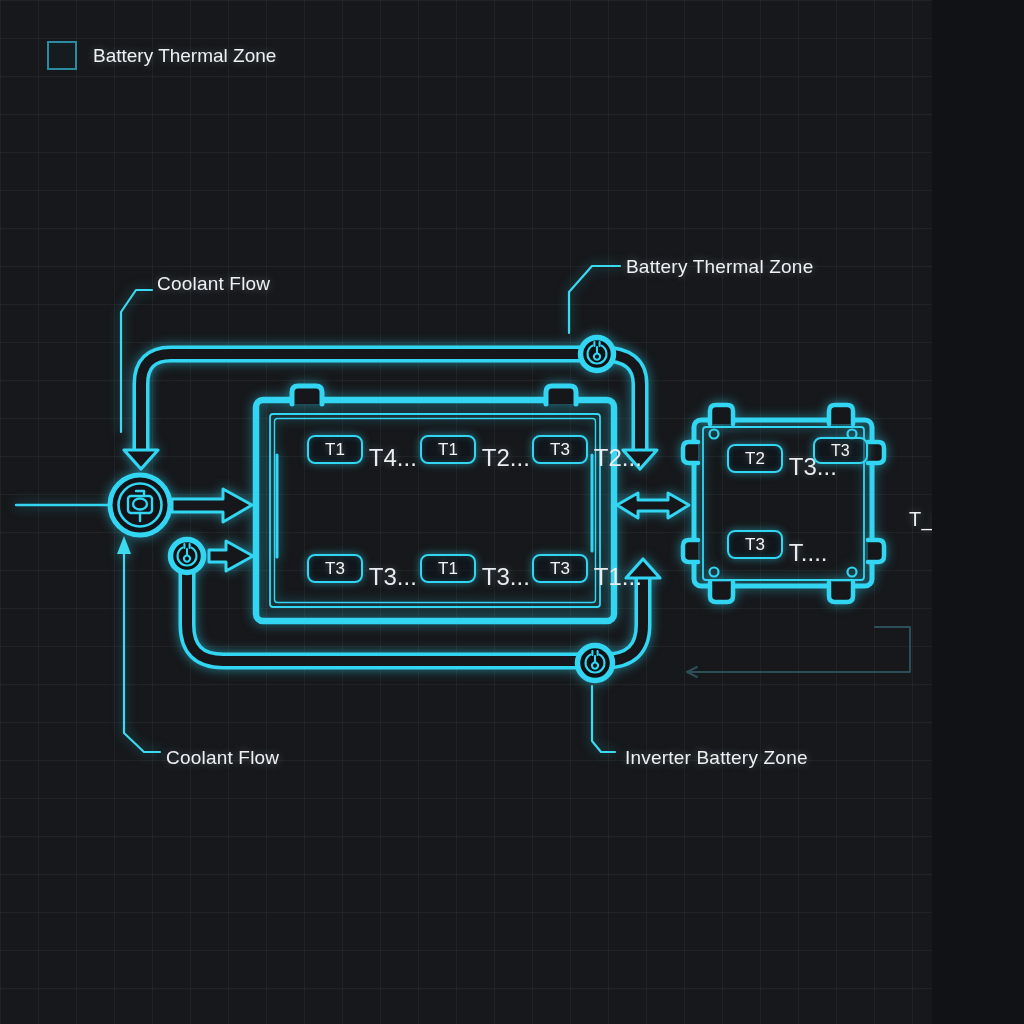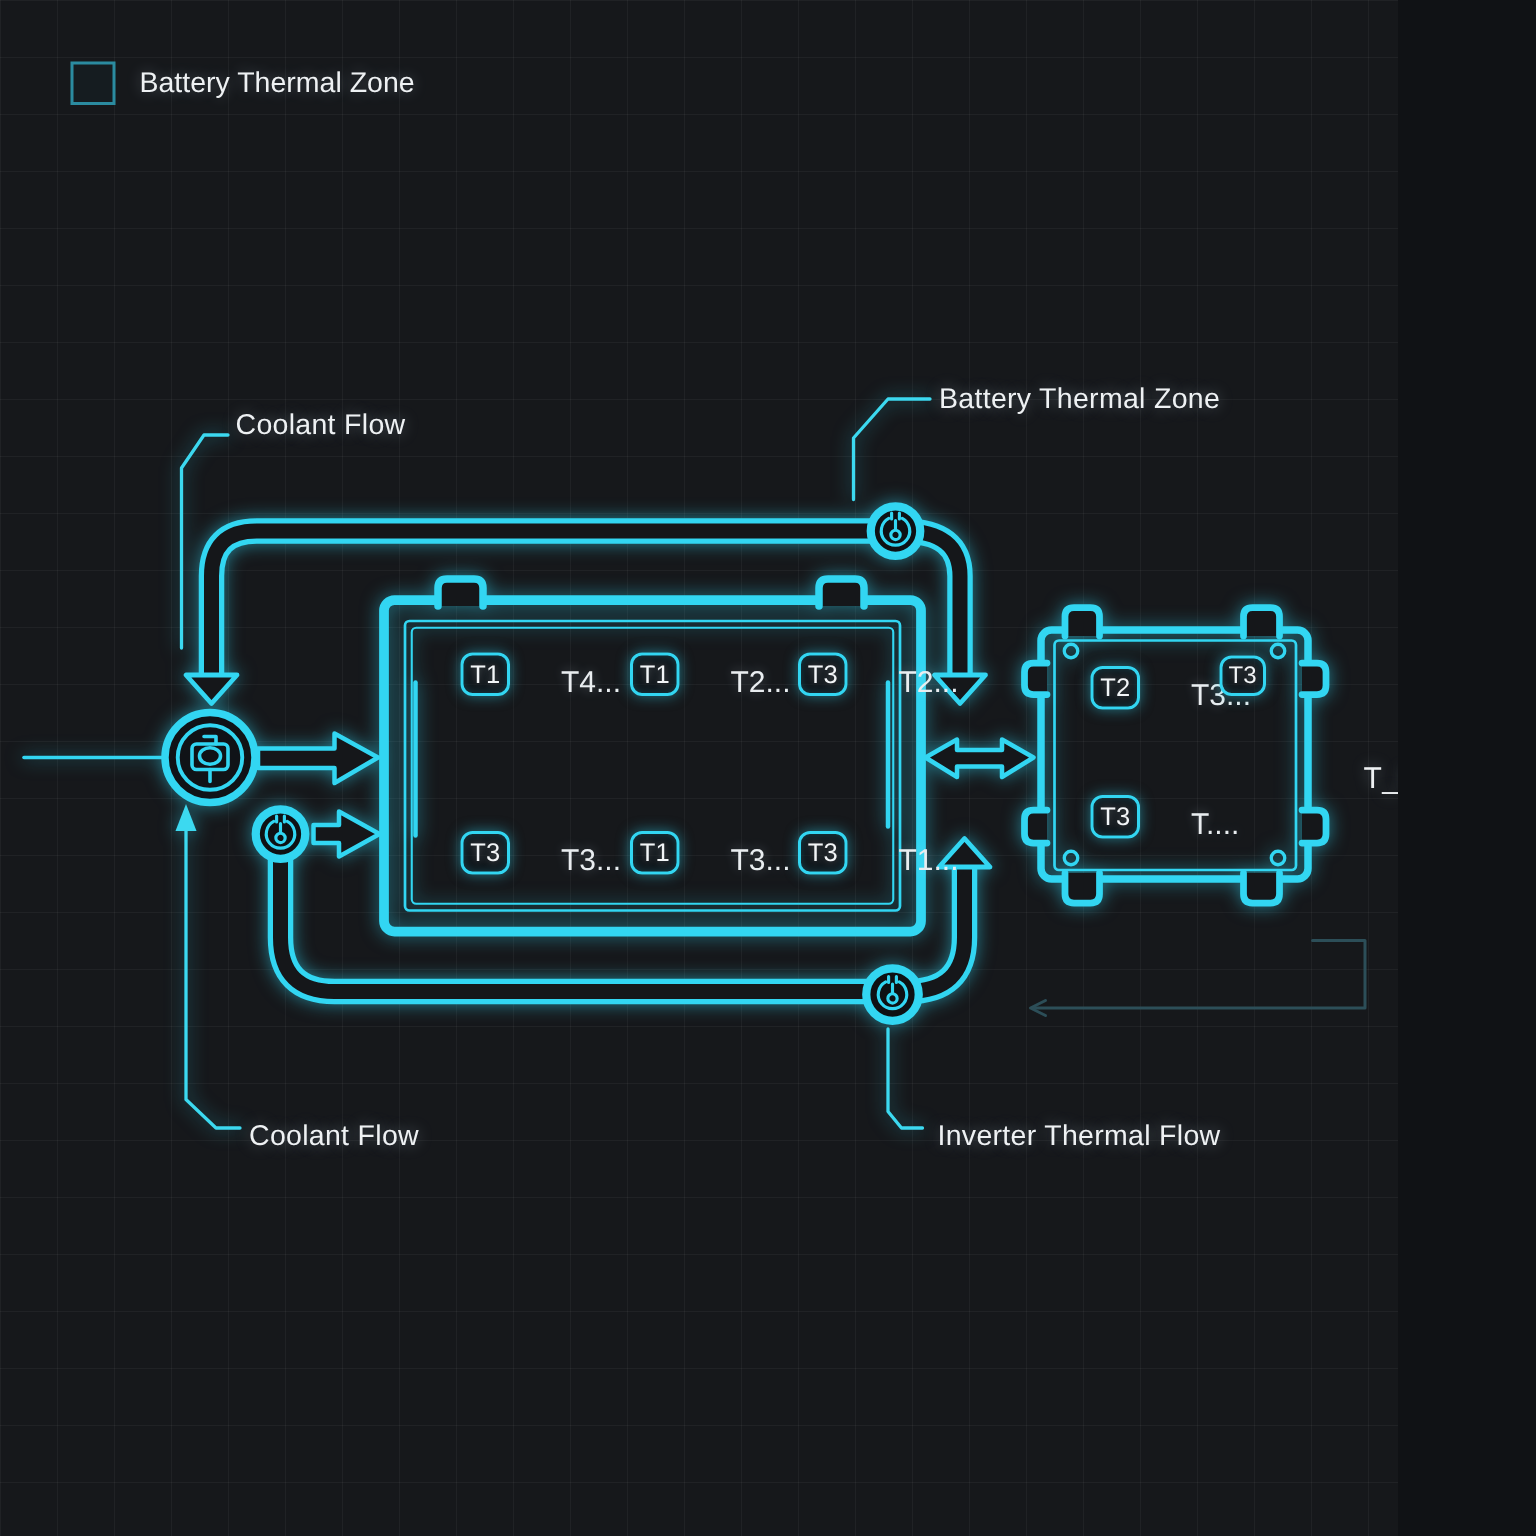--- a/index.html
+++ b/index.html
@@ -19,32 +19,32 @@
     position:absolute;font-size:19px;letter-spacing:.2px;color:#eef1f3;
     text-shadow:0 0 10px rgba(210,235,255,0.35);white-space:nowrap;
   }
   .legend{position:absolute;left:47px;top:41px;display:flex;align-items:center;}
   .legend-box{
     width:26px;height:25px;border:2.5px solid #2b8ba0;background:rgba(20,40,48,0.25);
   }
   .legend-label{margin-left:16px;font-size:19px;text-shadow:0 0 10px rgba(210,235,255,0.3);}
   .chip-row{position:absolute;display:flex;align-items:flex-start;gap:6px;}
   .chip{
-    box-sizing:border-box;min-width:33px;height:29px;padding:0 4px;
+    box-sizing:border-box;min-width:33px;height:29px;padding:0 16px;
     border:2.5px solid #32d6f2;border-radius:8px;
     background:rgba(12,22,28,0.55);
     color:#f2f5f7;font-size:17px;
     display:flex;align-items:center;justify-content:center;
     box-shadow:0 0 9px rgba(50,214,242,0.5), inset 0 0 6px rgba(50,214,242,0.22);
     text-shadow:0 0 6px rgba(255,255,255,0.35);
   }
   .chip.small{min-width:30px;height:27px;font-size:16px;}
   .reading{
-    color:#e9edf0;font-size:20px;margin-top:9px;
-    text-shadow:0 0 8px rgba(210,235,255,0.3);white-space:nowrap;margin-left:28px;
+    color:#e9edf0;font-size:24px;margin-top:9px;
+    text-shadow:0 0 8px rgba(210,235,255,0.3);white-space:nowrap;
   }
 </style>
 </head>
 <body>
 
 <div class="stage">
 
   <svg class="diagram" width="1024" height="1024" viewBox="0 0 1024 1024">
 
     <g class="glow" stroke-linecap="round" stroke-linejoin="round" fill="none">
@@ -150,21 +150,21 @@
   </svg>
 
   <div class="legend">
     <div class="legend-box"></div>
     <div class="legend-label">Battery Thermal Zone</div>
   </div>
 
   <div class="label" style="left:157px;top:273px;">Coolant Flow</div>
   <div class="label" style="left:626px;top:256px;">Battery Thermal Zone</div>
   <div class="label" style="left:166px;top:747px;">Coolant Flow</div>
-  <div class="label" style="left:625px;top:747px;">Inverter Thermal Flow</div>
+  <div class="label" style="left:625px;top:747px;">Inverter Battery Zone</div>
   <div class="label" style="left:909px;top:508px;font-size:20px;text-align:right;">T_INV</div>
 
   <div class="chip-row" style="left:307px;top:435px;">
     <div class="chip">T1</div>
     <div class="reading">T4...</div>
   </div>
   <div class="chip-row" style="left:420px;top:435px;">
     <div class="chip">T1</div>
     <div class="reading">T2...</div>
   </div>

